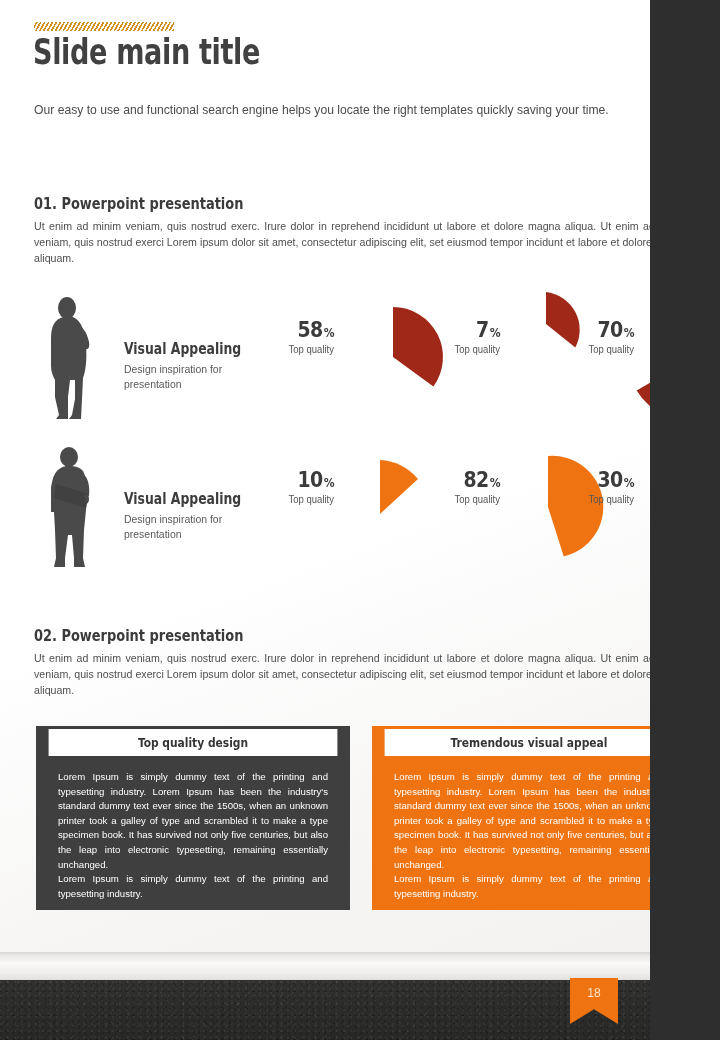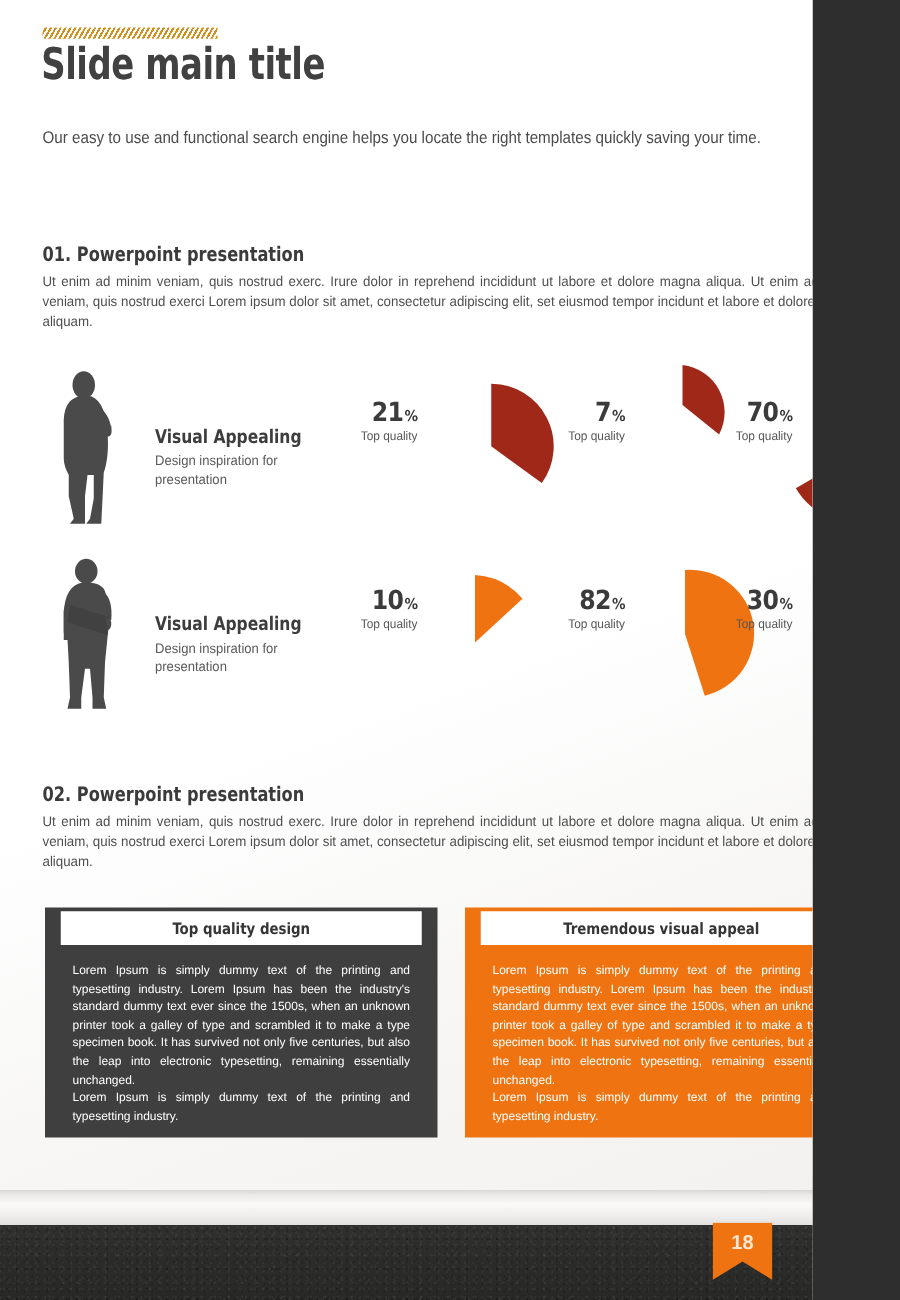--- a/index.html
+++ b/index.html
@@ -252,22 +252,22 @@
     width: 48px;
     height: 46px;
     background: #ef7411;
     clip-path: polygon(0 0, 100% 0, 100% 100%, 50% 68%, 0 100%);
     display: flex;
     justify-content: center;
     align-items: flex-start;
     padding-top: 8px;
     box-sizing: border-box;
     color: #ffe6cf;
-    font-size: 16px;
-    font-weight: 700;
+    font-size: 12px;
+    font-weight: 400;
   }
 </style>
 </head>
 <body>
 
 <div class="slide-root">
   <div class="slide-canvas"></div>
   <div class="slide-shadow-band"></div>
   <div class="slide-lip"></div>
   <div class="desk"></div>
@@ -292,21 +292,21 @@
         </g>
       </svg>
       <div class="persona-text">
         <div class="persona-title">Visual Appealing</div>
         <div class="persona-sub">Design inspiration for presentation</div>
       </div>
     </div>
 
     <div class="stat" style="left:222px;">
       <div class="stat-label">
-        <div class="stat-pct"><span>21</span><span class="sign">%</span></div>
+        <div class="stat-pct"><span>58</span><span class="sign">%</span></div>
         <div class="stat-cap">Top quality</div>
       </div>
       <div class="pie-wrap">
         <svg viewBox="0 0 106 106" width="106" height="106">
           <path d="M53 53 L53 3 A50 50 0 0 1 93.4 82.4 Z" fill="#a02818"></path>
         </svg>
       </div>
     </div>
 
     <div class="stat" style="left:388px;">

